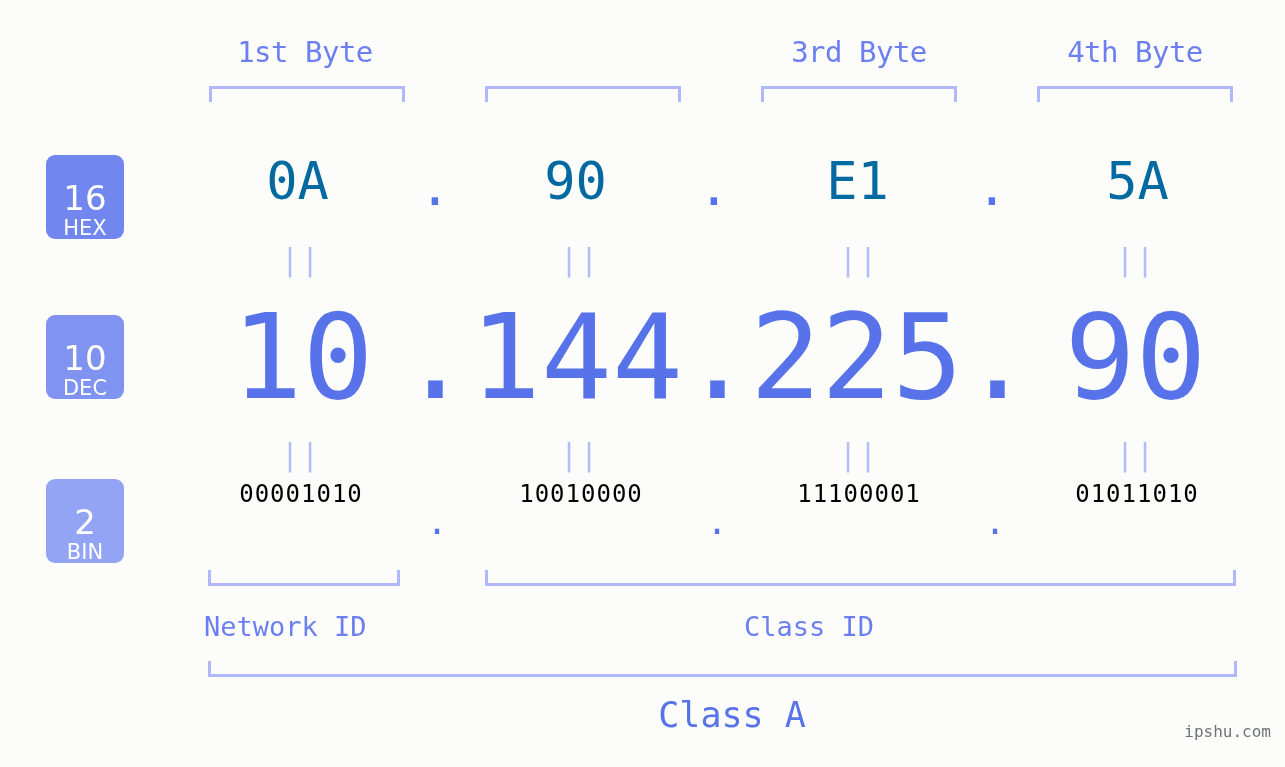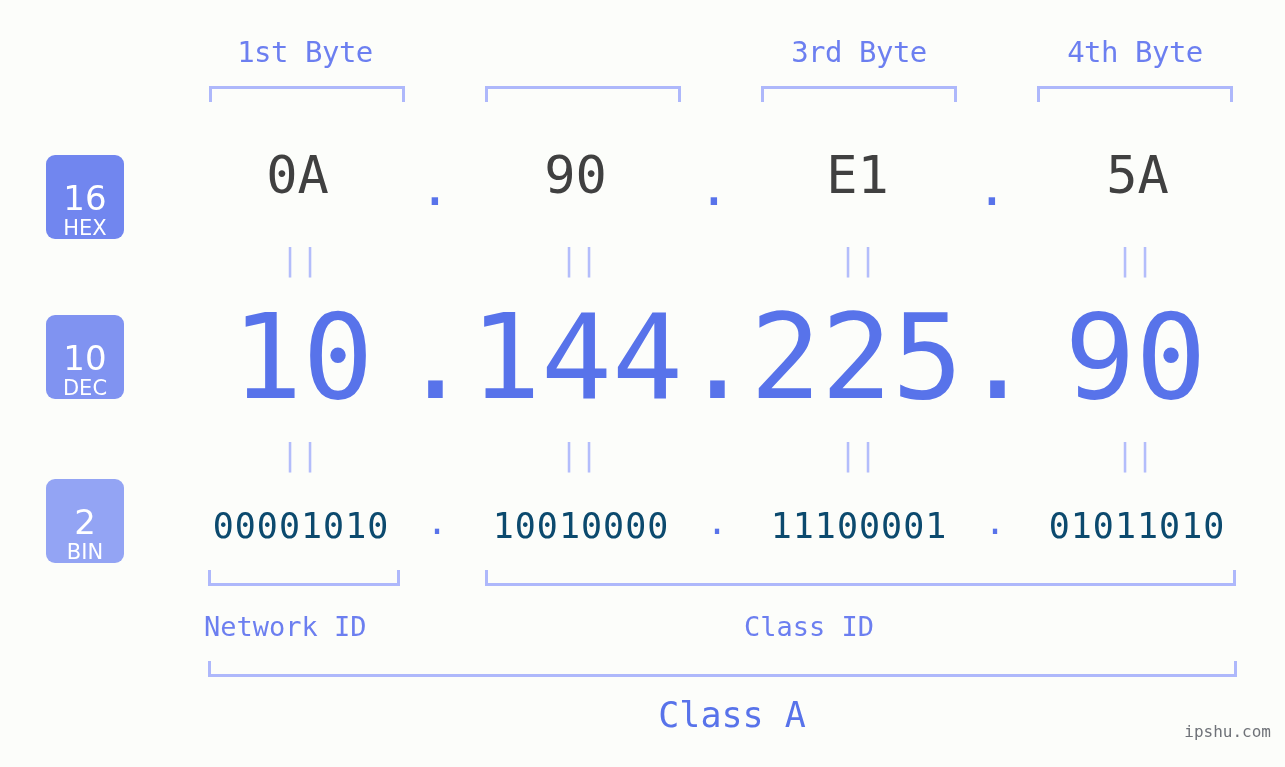--- a/index.html
+++ b/index.html
@@ -86,25 +86,25 @@
 
   
   .cell {
     position: absolute;
     text-align: center;
     white-space: nowrap;
     font-family: "DejaVu Sans Mono", monospace;
   }
 
   .row-hex .cell {
-    top: 140px;
+    top: 146px;
     height: 70px;
     line-height: 70px;
     font-size: 52px;
-    color: #404040;
+    color: #0369a1;
   }
   .row-hex .dot {
     top: 152px;
     height: 70px;
     line-height: 70px;
     font-size: 52px;
     color: #5873ea;
     position: absolute;
     text-align: center;
     font-family: "DejaVu Sans Mono", monospace;
@@ -123,26 +123,26 @@
     height: 130px;
     line-height: 130px;
     font-size: 118px;
     color: #5873ea;
     position: absolute;
     text-align: center;
     font-family: "DejaVu Sans Mono", monospace;
   }
 
   .row-bin .cell {
-    top: 496px;
+    top: 464px;
     height: 60px;
     line-height: 60px;
-    font-size: 35px;
+    font-size: 24px;
     letter-spacing: 1px;
-    color: #0c4a6e;
+    color: #000000;
   }
   .row-bin .dot {
     top: 492px;
     height: 60px;
     line-height: 60px;
     font-size: 35px;
     color: #5873ea;
     position: absolute;
     text-align: center;
     font-family: "DejaVu Sans Mono", monospace;

